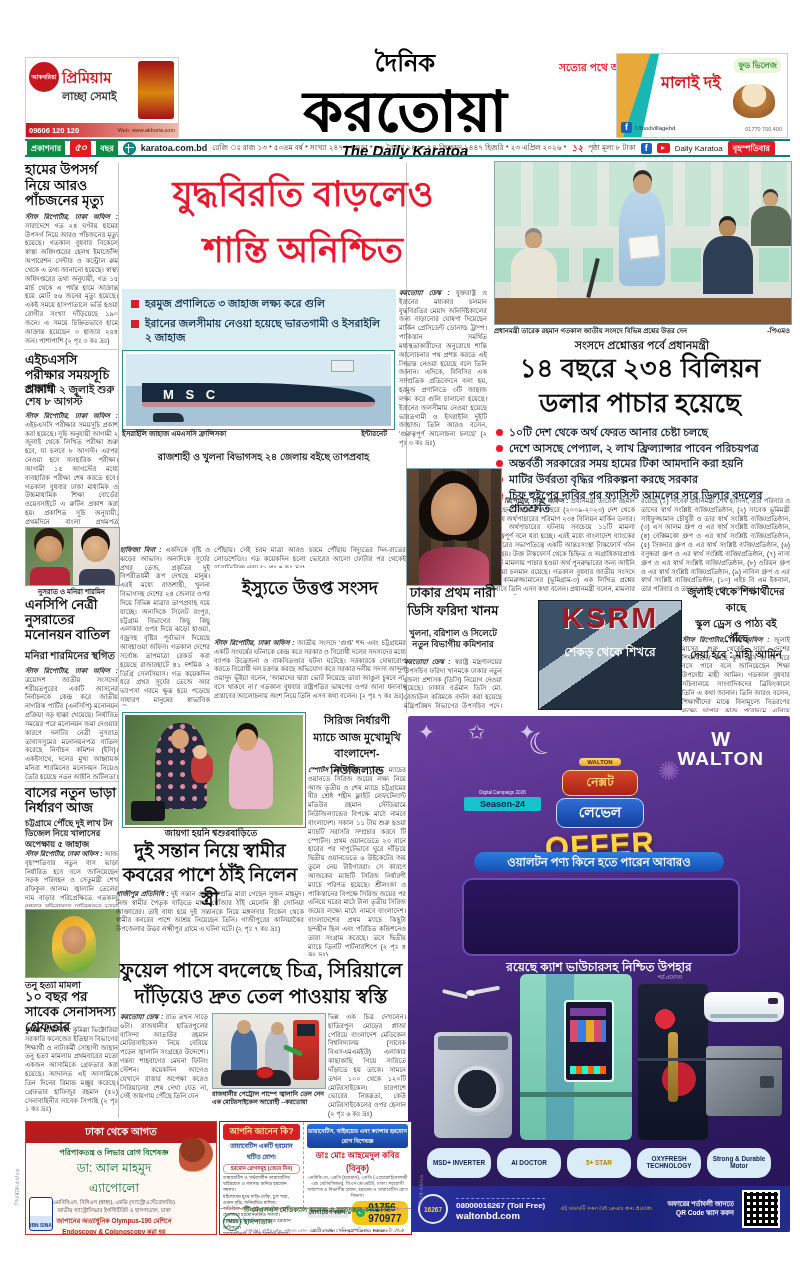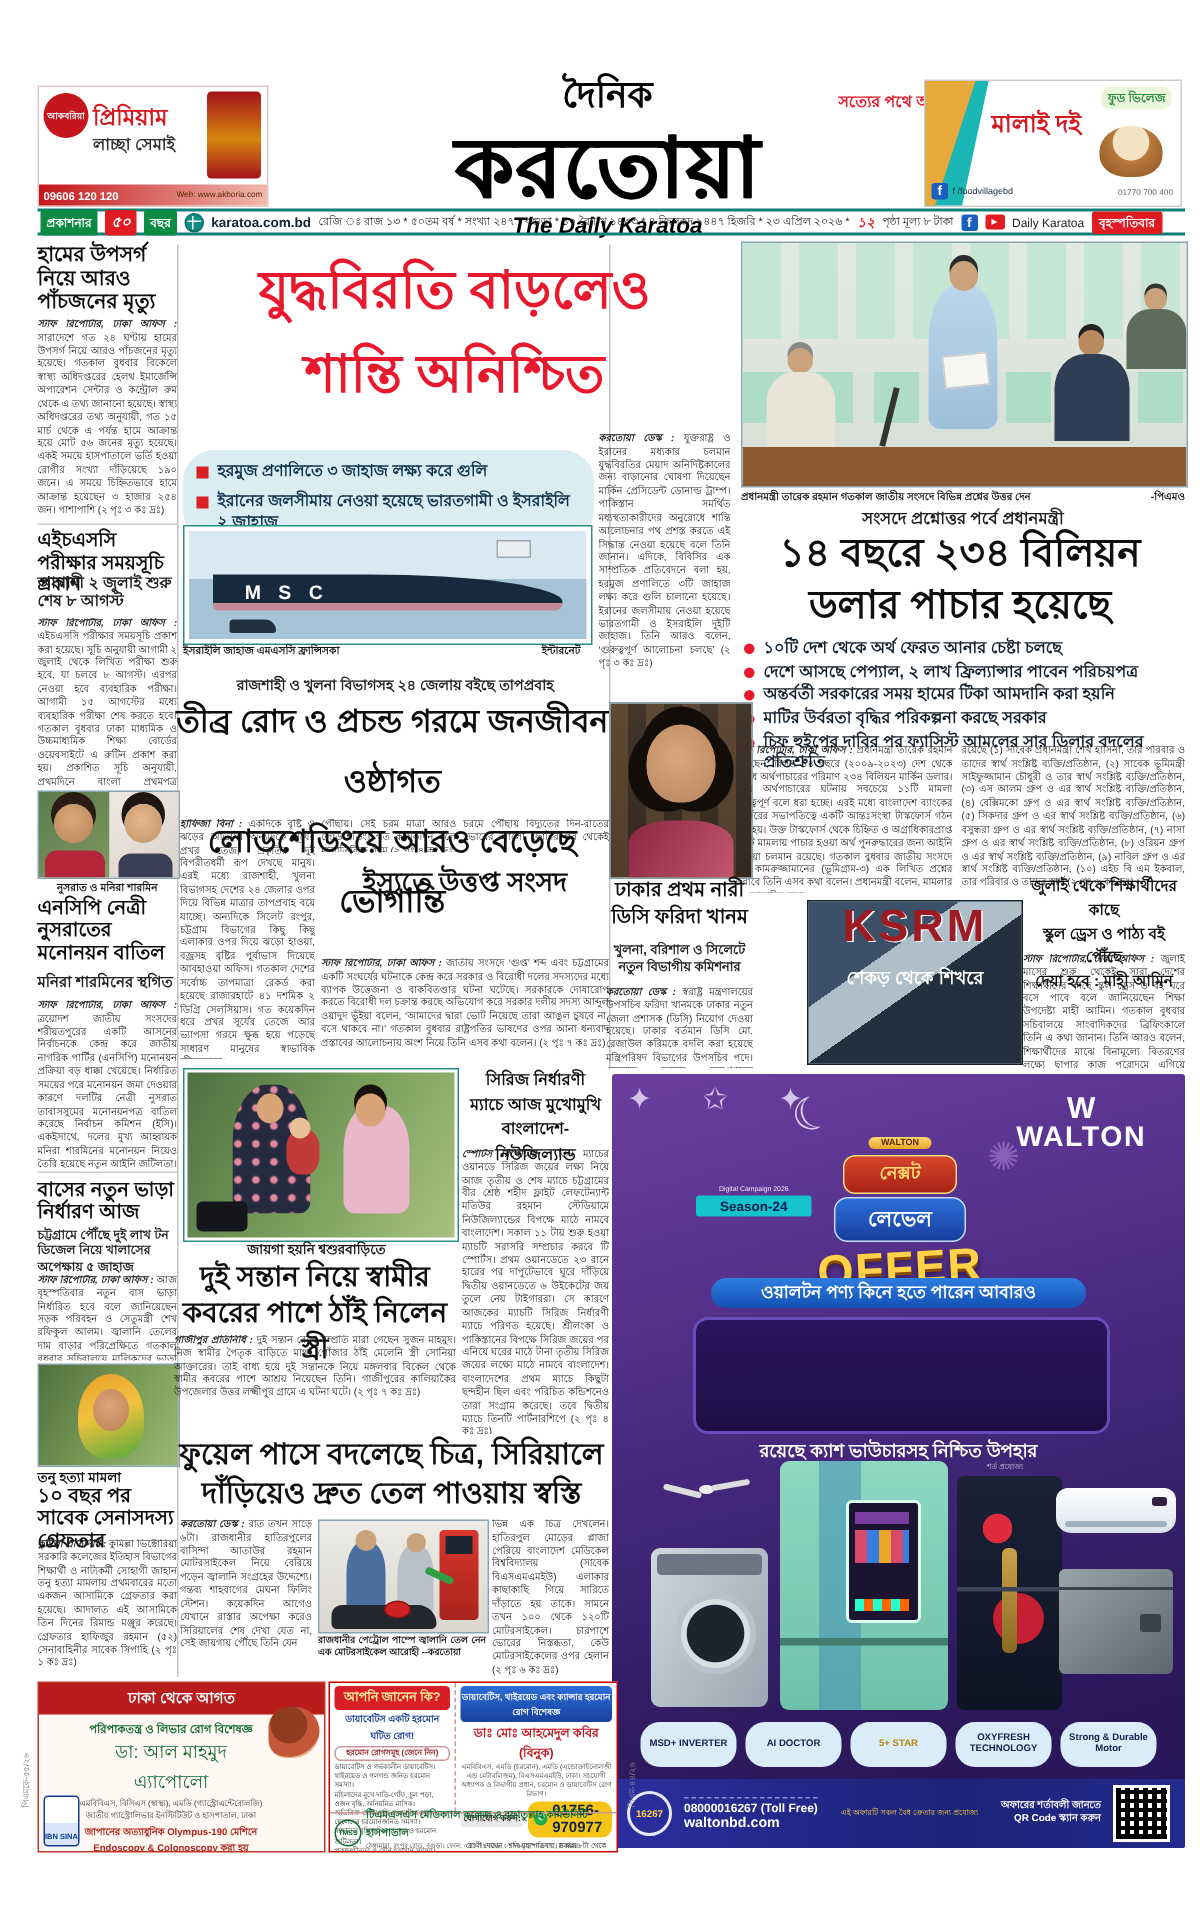--- a/index.html
+++ b/index.html
@@ -119,21 +119,21 @@
   </div>
   <div class="abs" style="left:25px;top:978px;width:93px;font-size:9px;font-weight:bold;color:#111;">তনু হত্যা মামলা</div>
   <div class="abs ht" style="left:25px;top:989px;width:93px;font-size:13px;">১০ বছর পর সাবেক সেনাসদস্য গ্রেফতার</div>
   <div class="abs bt" style="left:25px;top:1026px;width:93px;height:92px;"><span class="by">কুমিল্লা প্রতিনিধি :</span> <span>কুমিল্লা ভিক্টোরিয়া সরকারি কলেজের ইতিহাস বিভাগের শিক্ষার্থী ও নাট্যকর্মী সোহাগী জাহান তনু হত্যা মামলায় প্রথমবারের মতো একজন আসামিকে গ্রেফতার করা হয়েছে। আদালত এই আসামিকে তিন দিনের রিমান্ড মঞ্জুর করেছে। গ্রেফতার হাফিজুর রহমান (৫২) সেনাবাহিনীর সাবেক সিপাহি (২ পৃঃ ১ কঃ দ্রঃ)</span></div>
 
   <div class="abs c" style="left:112px;top:166px;width:382px;font-size:35px;font-weight:900;color:#e8192c;line-height:1.6;">
     <div>যুদ্ধবিরতি বাড়লেও</div>
     <div>শান্তি অনিশ্চিত</div>
   </div>
 
-  <div class="abs lbx" style="left:122px;top:300px;width:256px;height:45px;border-radius:21px;">
+  <div class="abs lbx" style="left:122px;top:289px;width:256px;height:45px;">
     <div class="lrow">
         <span class="sq"></span>
         <span>হরমুজ প্রণালিতে ৩ জাহাজ লক্ষ্য করে গুলি</span>
       </div>
     <div class="lrow">
         <span class="sq"></span>
         <span>ইরানের জলসীমায় নেওয়া হয়েছে ভারতগামী ও ইসরাইলি ২ জাহাজ</span>
       </div>
   </div>
 
@@ -148,45 +148,41 @@
       <div class="abs" style="right:14%;top:8%;width:8%;height:14%;background:#e9eef2;border:1px solid #9aa;"></div>
       <div class="abs" style="left:10%;bottom:6%;width:12%;height:12%;background:#22313f;border-radius:3px 8px 2px 2px;"></div>
     </div>
   </div>
   <div class="abs" style="left:122px;top:428px;width:265px;display:flex;justify-content:space-between;">
     <span class="cap">ইসরাইলি জাহাজ এমএসসি ফ্রান্সিসকা</span>
     <span class="cap">ইন্টারনেট</span>
   </div>
 
   <div class="abs c" style="left:120px;top:450px;width:287px;font-size:9.5px;font-weight:bold;color:#222;">রাজশাহী ও খুলনা বিভাগসহ ২৪ জেলায় বইছে তাপপ্রবাহ</div>
-  <div class="abs c ht" style="left:116px;top:462px;width:291px;font-size:21px;line-height:1.9;">
-    <div>তীব্র রোদ ও প্রচন্ড গরমে জনজীবন ওষ্ঠাগত</div>
-    <div>লোডশেডিংয়ে আরও বেড়েছে ভোগান্তি</div>
-  </div>
   <div class="abs bt" style="left:120px;top:546px;width:90px;height:160px;"><span class="by">হাফিজা বিনা :</span> <span>একদিকে বৃষ্টি ও ঝড়ের আভাস। অন্যদিকে সূর্যের প্রখর তেজ, প্রকৃতির দুই বিপরীতধর্মী রূপ দেখছে মানুষ। এরই মধ্যে রাজশাহী, খুলনা বিভাগসহ দেশের ২৪ জেলার ওপর দিয়ে বিভিন্ন মাত্রার তাপপ্রবাহ বয়ে যাচ্ছে। অন্যদিকে সিলেট রংপুর, চট্টগ্রাম বিভাগের কিছু কিছু এলাকার ওপর দিয়ে ঝড়ো হাওয়া, বজ্রসহ বৃষ্টির পূর্বাভাস দিয়েছে আবহাওয়া অফিস। গতকাল দেশের সর্বোচ্চ তাপমাত্রা রেকর্ড করা হয়েছে রাজারহাটে ৪১ দশমিক ২ ডিগ্রি সেলসিয়াস। গত কয়েকদিন ধরে প্রখর সূর্যের তেজে আর ভ্যাপসা গরমে ক্ষুব্ধ হয়ে পড়েছে সাধারণ মানুষের স্বাভাবিক জীবনযাত্রা।</span></div>
   <div class="abs bt" style="left:214px;top:546px;width:192px;height:22px;"><span>পৌঁছায়। সেই চরম মাত্রা আরও চরমে পৌঁছায় বিদ্যুতের দিন-রাতের লোডশেডিং। গত কয়েকদিন হলো ভোরের আলো ফোটার পর থেকেই মাত্রাতিরিক্ত গরম (২ পৃঃ ৪ কঃ দ্রঃ)</span></div>
 
   <div class="abs c ht" style="left:214px;top:574px;width:192px;font-size:17.5px;line-height:1.6;">
     <div>ইস্যুতে উত্তপ্ত সংসদ</div>
   </div>
   <div class="abs bt" style="left:214px;top:639px;width:192px;height:68px;"><span class="by">স্টাফ রিপোর্টার, ঢাকা অফিস :</span> <span>জাতীয় সংসদে ‘গুপ্ত’ শব্দ এবং চট্টগ্রামের একটি সংঘর্ষের ঘটনাকে কেন্দ্র করে সরকার ও বিরোধী দলের সদস্যদের মধ্যে ব্যাপক উত্তেজনা ও বাকবিতণ্ডার ঘটনা ঘটেছে। সরকারকে দোষারোপ করতে বিরোধী দল চক্রান্ত করছে অভিযোগ করে সরকার দলীয় সদস্য আব্দুল ওয়াদুদ ভূঁইয়া বলেন, ‘আমাদের দ্বারা ভোট নিয়েছে তারা আঙুল চুষবে না, বসে থাকবে না।’ গতকাল বুধবার রাষ্ট্রপতির ভাষণের ওপর আনা ধন্যবাদ প্রস্তাবের আলোচনায় অংশ নিয়ে তিনি এসব কথা বলেন। (২ পৃঃ ৭ কঃ দ্রঃ)</span></div>
 
   <div class="ph frame" style="left:122px;top:712px;width:178px;height:110px;padding:2px;">
     <div style="position:relative;width:100%;height:100%;background:linear-gradient(120deg,#4f7040,#7ca15e 55%,#a9c17f);overflow:hidden;">
       <div class="abs" style="left:30px;top:8px;width:52px;height:86px;border-radius:45% 45% 8px 8px;background:radial-gradient(circle at 30% 30%,#e38aa0 2px,transparent 3px),#262a3e;background-size:12px 12px;"></div>
       <div class="abs" style="left:46px;top:14px;width:18px;height:20px;border-radius:50%;background:#d8a377;"></div>
       <div class="abs" style="left:66px;top:38px;width:22px;height:30px;border-radius:40%;background:#c23b3b;"></div>
       <div class="abs" style="left:68px;top:30px;width:14px;height:14px;border-radius:50%;background:#e9c09a;"></div>
       <div class="abs" style="left:104px;top:22px;width:44px;height:72px;border-radius:40% 40% 8px 8px;background:#e8b7c8;"></div>
       <div class="abs" style="left:112px;top:14px;width:20px;height:22px;border-radius:50%;background:#d8a377;box-shadow:0 -5px 0 1px #17120d;"></div>
       <div class="abs" style="left:6px;bottom:4px;width:34px;height:20px;border-radius:4px;background:#14161c;"></div>
     </div>
   </div>
   <div class="abs cap c" style="left:122px;top:826px;width:178px;font-size:9px;">জায়গা হয়নি শ্বশুরবাড়িতে</div>
-  <div class="abs c ht" style="left:116px;top:839px;width:188px;font-size:18.5px;line-height:1.3;">
+  <div class="abs c ht" style="left:116px;top:839px;width:188px;font-size:18.5px;line-height:1.3;font-family:Liberation Serif, serif;">
     <div>দুই সন্তান নিয়ে স্বামীর</div>
     <div>কবরের পাশে ঠাঁই নিলেন স্ত্রী</div>
   </div>
   <div class="abs bt" style="left:116px;top:890px;width:188px;height:62px;"><span class="by">গাজীপুর প্রতিনিধি :</span> <span>দুই সন্তান রেখে সম্প্রতি মারা গেছেন সুজন মাহমুদ। নিজ স্বামীর পৈতৃক বাড়িতে মাথা গোঁজার ঠাঁই মেলেনি স্ত্রী সোনিয়া আক্তারের। তাই বাধ্য হয়ে দুই সন্তানকে নিয়ে মঙ্গলবার বিকেল থেকে স্বামীর কবরের পাশে আশ্রয় নিয়েছেন তিনি। গাজীপুরের কালিয়াকৈর উপজেলার উত্তর লক্ষ্মীপুর গ্রামে এ ঘটনা ঘটে। (২ পৃঃ ৭ কঃ দ্রঃ)</span></div>
 
   <div class="abs c ht" style="left:308px;top:712px;width:98px;font-size:10.8px;line-height:1.55;">
     <div>সিরিজ নির্ধারণী</div>
     <div>ম্যাচে আজ মুখোমুখি</div>
     <div>বাংলাদেশ-নিউজিল্যান্ড</div>
   </div>

